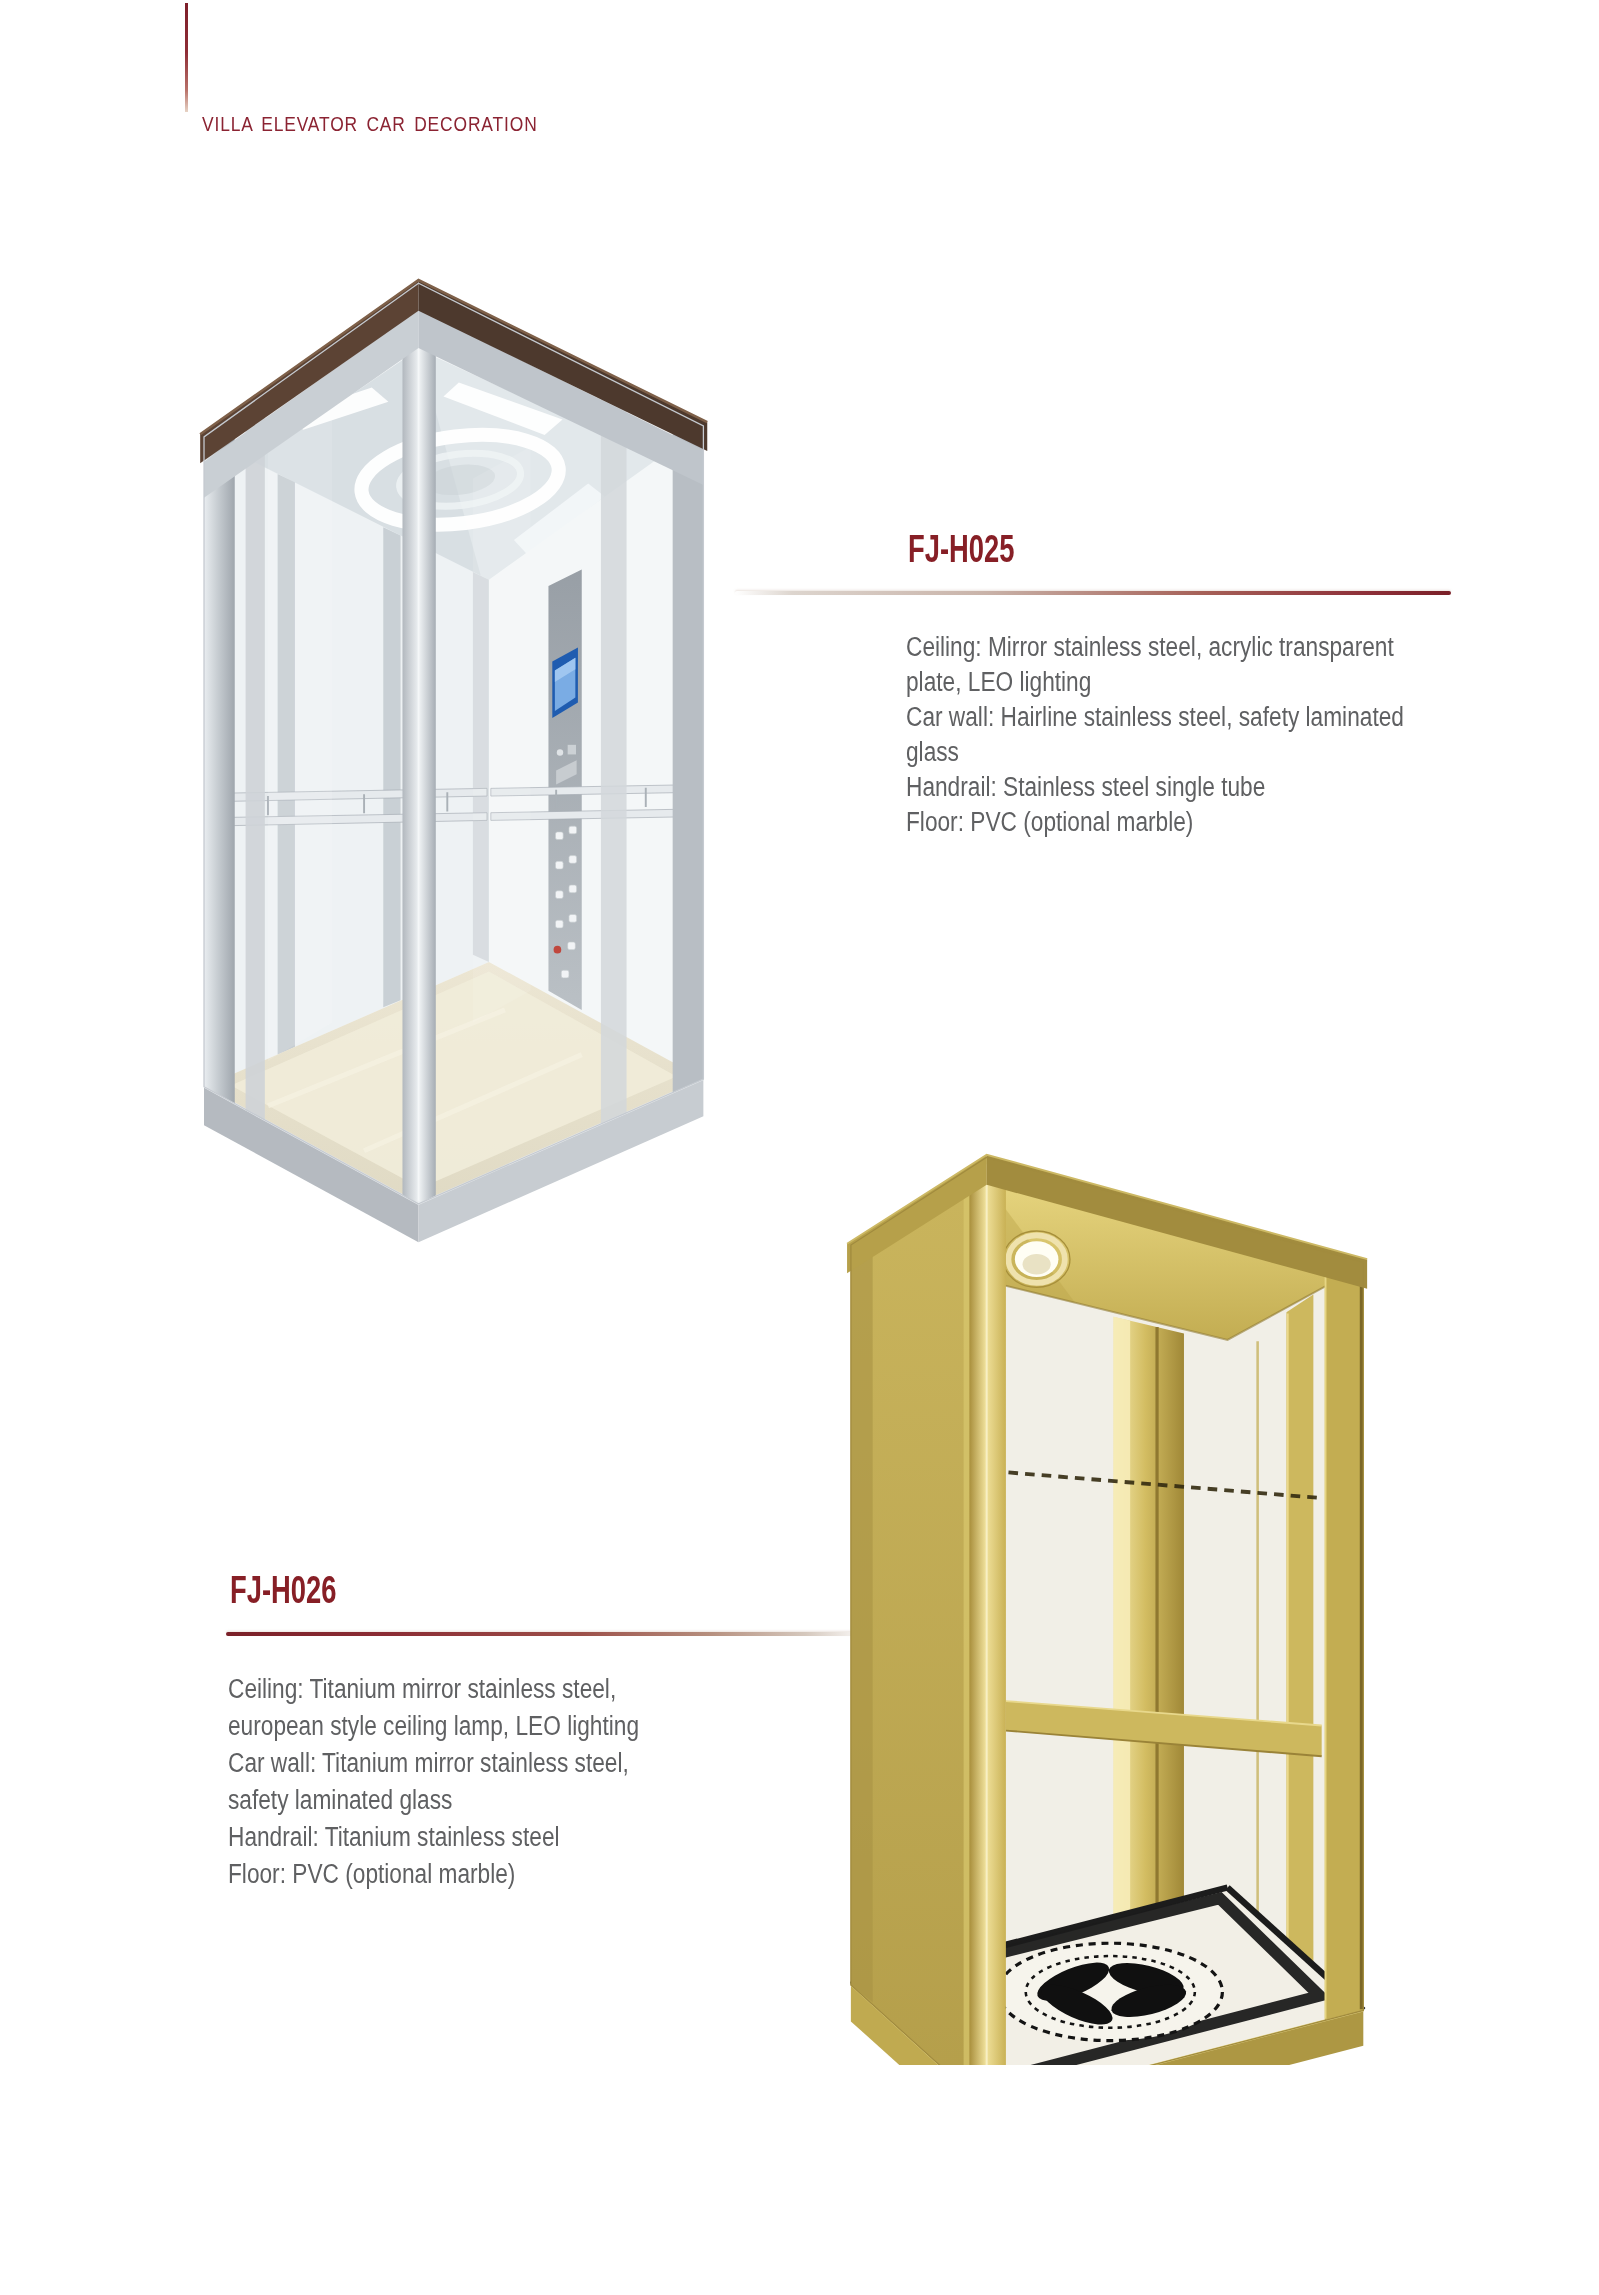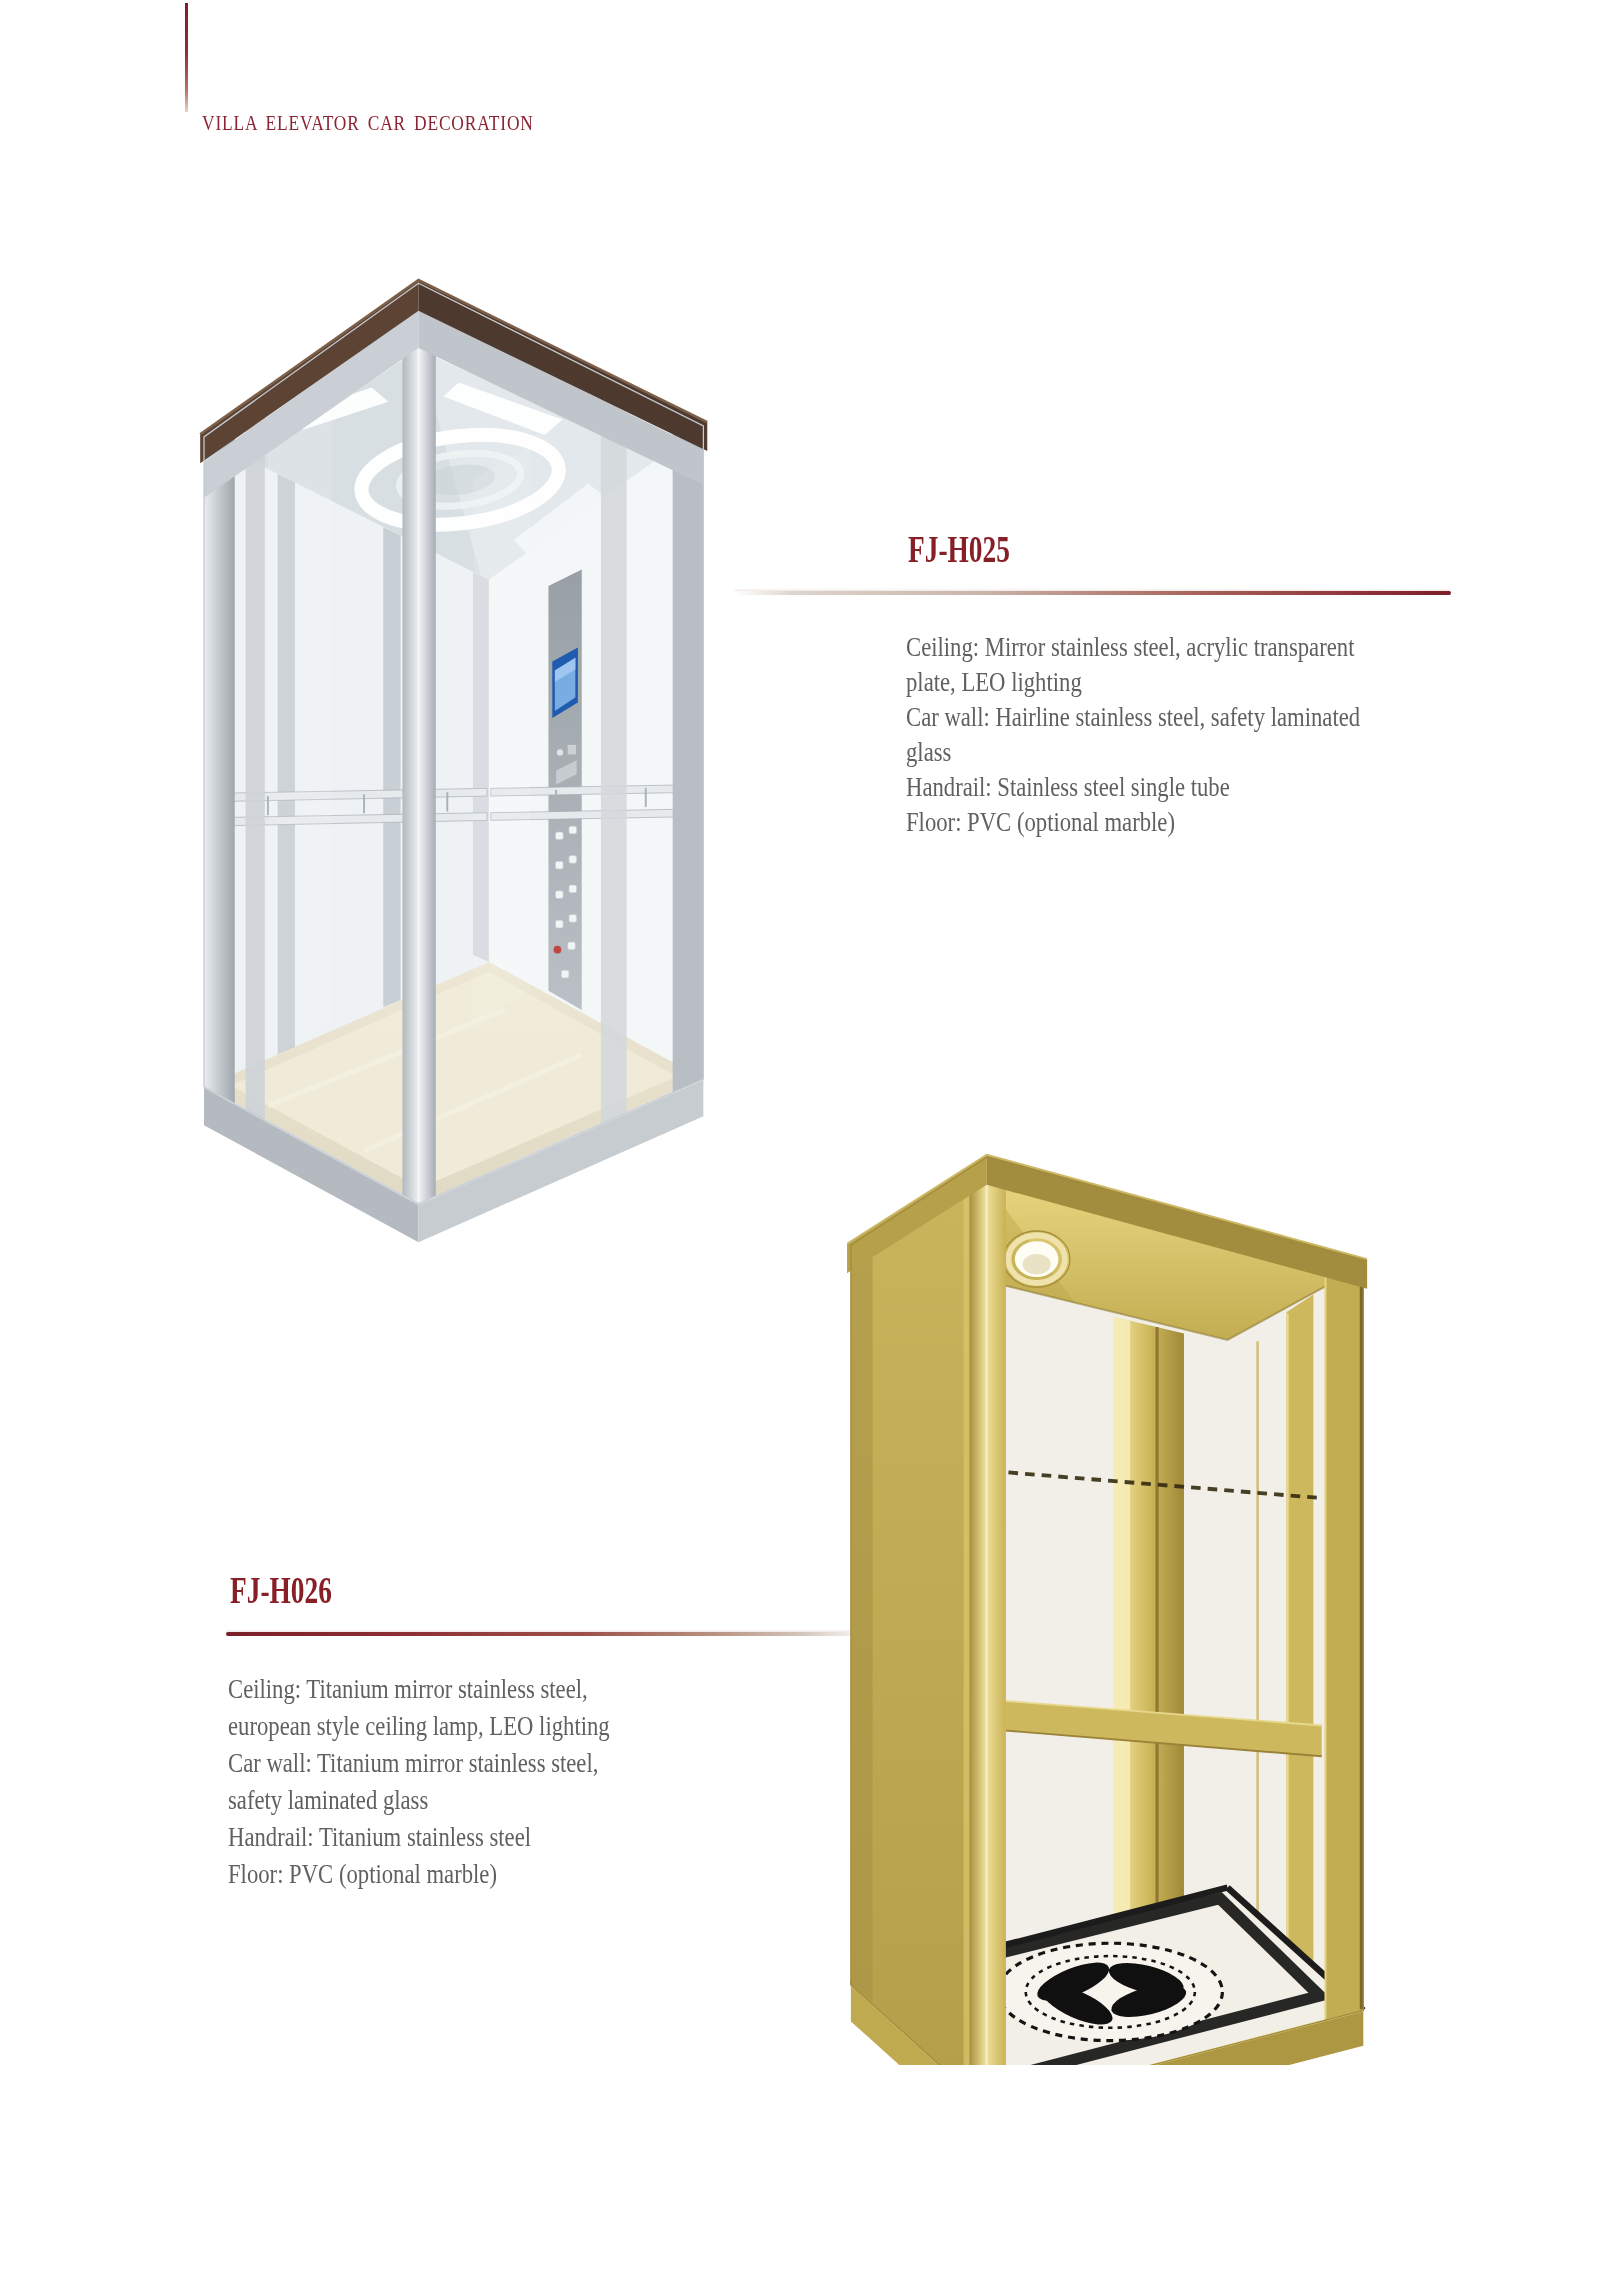--- a/index.html
+++ b/index.html
@@ -1,18 +1,18 @@
 <!DOCTYPE html>
 <html style="font-size:10.3px"><head>
 <meta charset="utf-8">
 <style>
   html,body { margin:0; padding:0; background:#ffffff; }
   .page {
     position:relative; width:1600px; height:2065px; background:#ffffff;
-    font-family:Liberation Serif, serif; overflow:hidden;
+    font-family:Liberation Sans, sans-serif; overflow:hidden;
   }
   
   .header-rule {
     position:absolute; left:185px; top:3.2px; width:3.2px; height:109px;
     background:linear-gradient(180deg,#7d1f2a 0%,#8e2d36 45%,#b9726a 80%,#e7d3c5 100%);
   }
   .header-title {
     position:absolute; left:202px; top:112px; margin:0;
     font-size:20.5px; font-weight:400; color:#8b2332;
     letter-spacing:1px; word-spacing:3.2px; white-space:nowrap;

